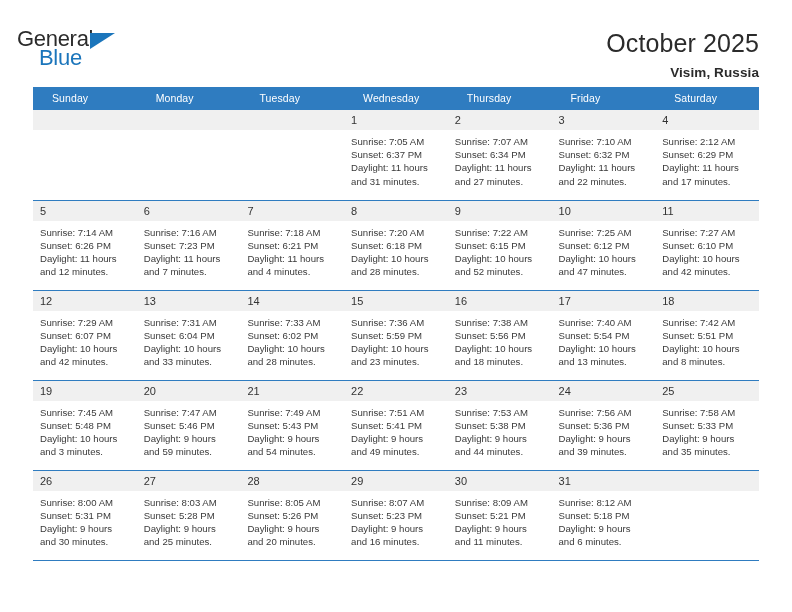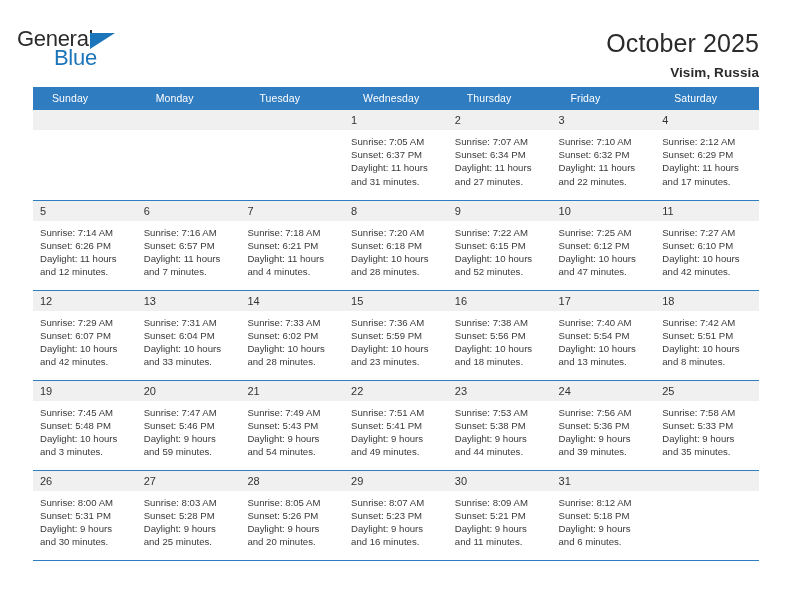--- a/index.html
+++ b/index.html
@@ -37,21 +37,21 @@
     color: #2b2b2b;
     letter-spacing: -0.3px;
     display: block;
     font-family: "Liberation Sans", sans-serif;
   }
   .logo-blue {
     font-size: 22px;
     color: #1b75bb;
     letter-spacing: -0.3px;
     display: block;
-    margin-left: 37px;
+    margin-left: 22px;
     margin-top: -3px;
     font-family: "Liberation Sans", sans-serif;
   }
   .logo-tri {
     position: absolute;
     left: 73px;
     top: 5px;
     width: 0;
     height: 0;
     border-top: 16px solid #1b75bb;
@@ -238,21 +238,21 @@
                 <div>Daylight: 11 hours</div>
                 <div>and 12 minutes.</div>
               </div>
             </div>
           </td>
           <td>
             <div class="cell">
               <div class="daynum">6</div>
               <div class="info">
                 <div>Sunrise: 7:16 AM</div>
-                <div>Sunset: 6:57 PM</div>
+                <div>Sunset: 7:23 PM</div>
                 <div>Daylight: 11 hours</div>
                 <div>and 7 minutes.</div>
               </div>
             </div>
           </td>
           <td>
             <div class="cell">
               <div class="daynum">7</div>
               <div class="info">
                 <div>Sunrise: 7:18 AM</div>

